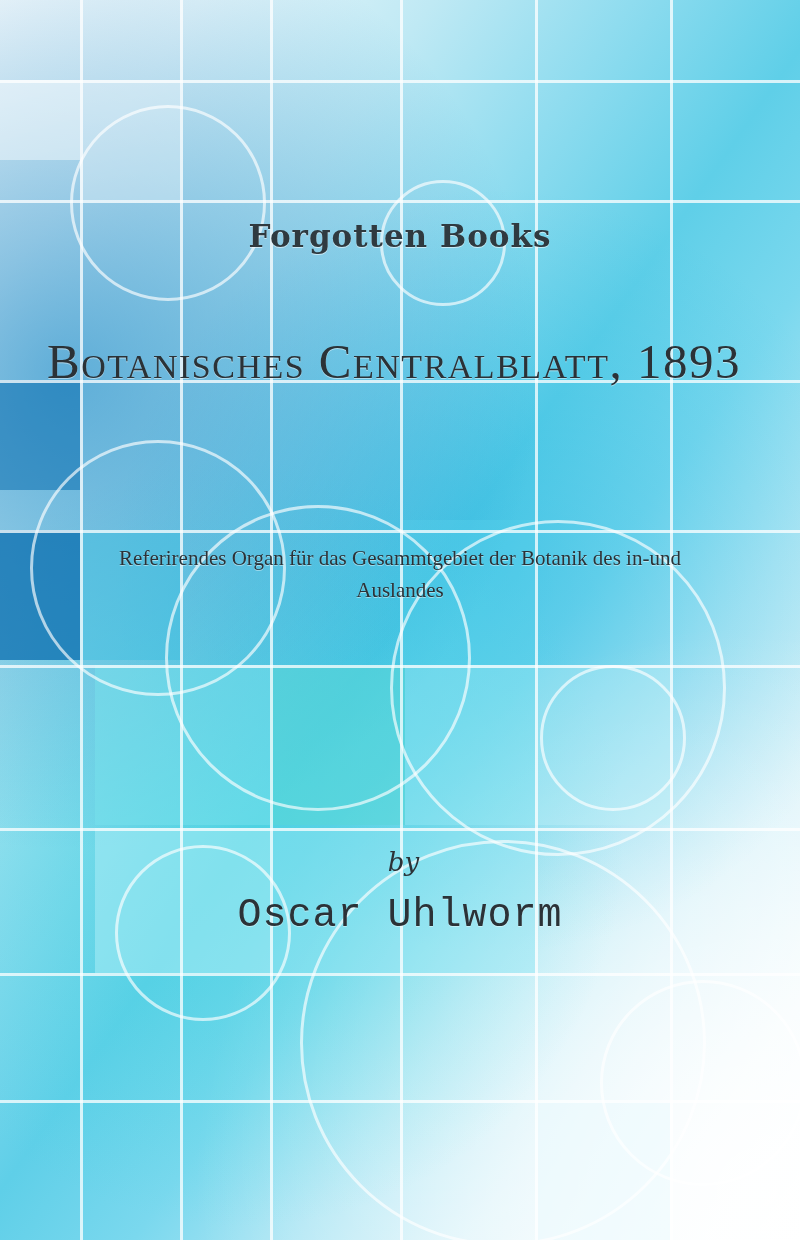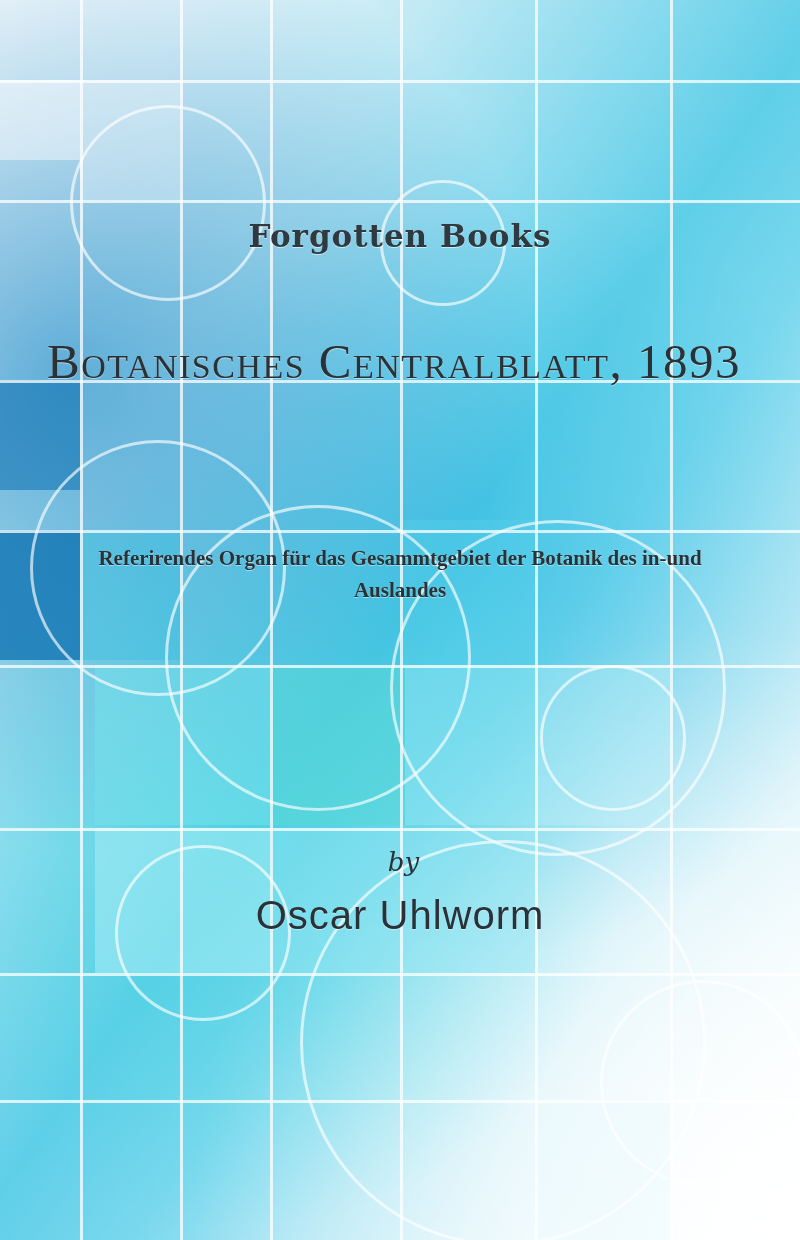--- a/index.html
+++ b/index.html
@@ -100,21 +100,20 @@
   }
   .subtitle {
     position: absolute;
     top: 543px;
     left: 90px;
     right: 90px;
     font-size: 21px;
     line-height: 1.5;
     color: #2b3237;
     text-shadow: 0 1px 0 rgba(255,255,255,0.45);
-    font-weight: bold;
   }
   .volume {
     position: absolute;
     top: 705px;
     left: 0;
     right: 0;
     font-size: 28px;
     color: #2b3237;
     letter-spacing: 0.5px;
   }
@@ -127,21 +126,21 @@
     color: #2b3237;
     font-style: italic;
     font-family: "DejaVu Serif", serif;
     margin-left: 7px;
   }
   .author {
     position: absolute;
     top: 893px;
     left: 0;
     right: 0;
-    font-family: Liberation Sans, sans-serif;
+    font-family: Liberation Mono, monospace;
     font-size: 40px;
     letter-spacing: 1px;
     color: #2b3237;
     text-shadow: 0 1px 0 rgba(255,255,255,0.4);
   }
 </style>
 </head>
 <body>
 
 <div class="page">

